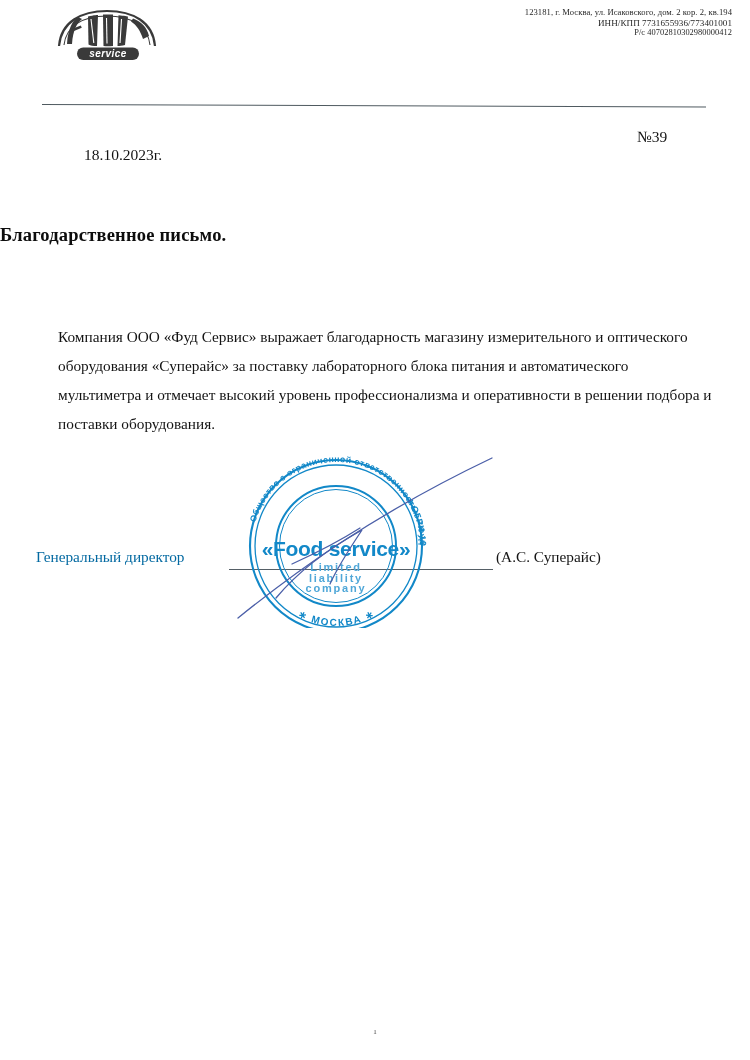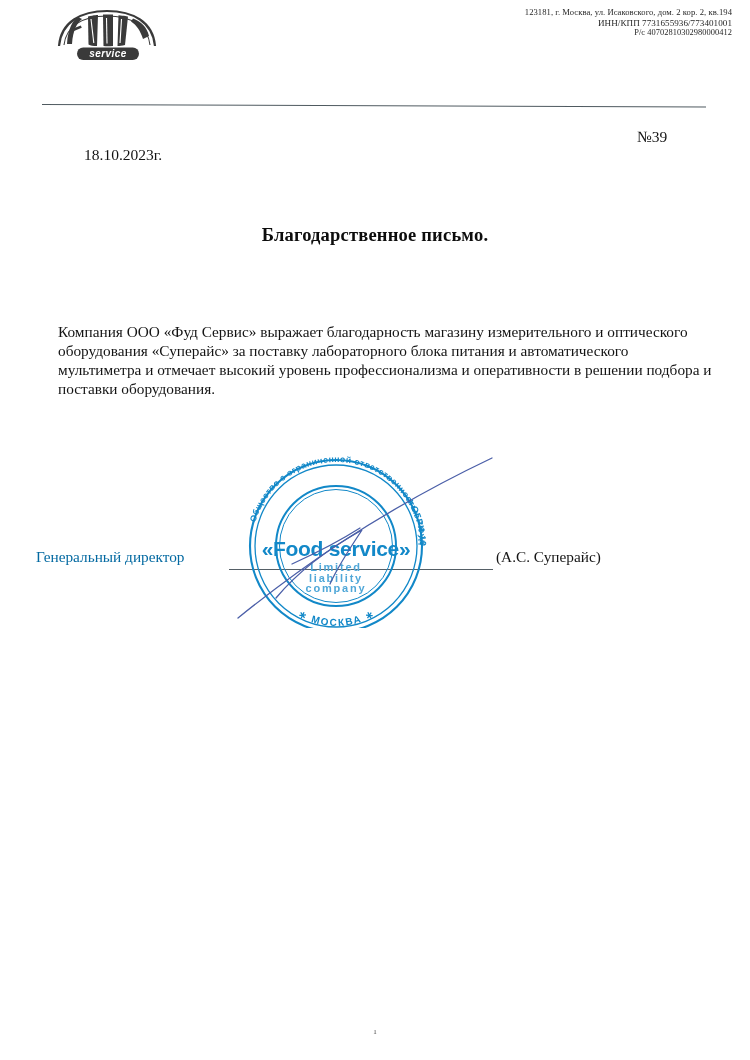--- a/index.html
+++ b/index.html
@@ -73,35 +73,34 @@
     font-size: 15.5px;
     color: #141414;
   }
 
   
   #doc-title {
     position: absolute;
     left: 0;
     top: 225px;
     width: 750px;
-    text-align: center;
     font-size: 18.5px;
     font-weight: bold;
     letter-spacing: 0.2px;
     color: #0d0d0d;
   }
 
   
   #body-text {
     position: absolute;
     left: 58px;
     top: 322px;
     width: 655px;
     font-size: 15.3px;
-    line-height: 19px;
+    line-height: 29px;
     text-align: left;
     color: #141414;
   }
 
   
   #sign-row {
     position: absolute;
     left: 36px;
     top: 548px;
     width: 680px;

